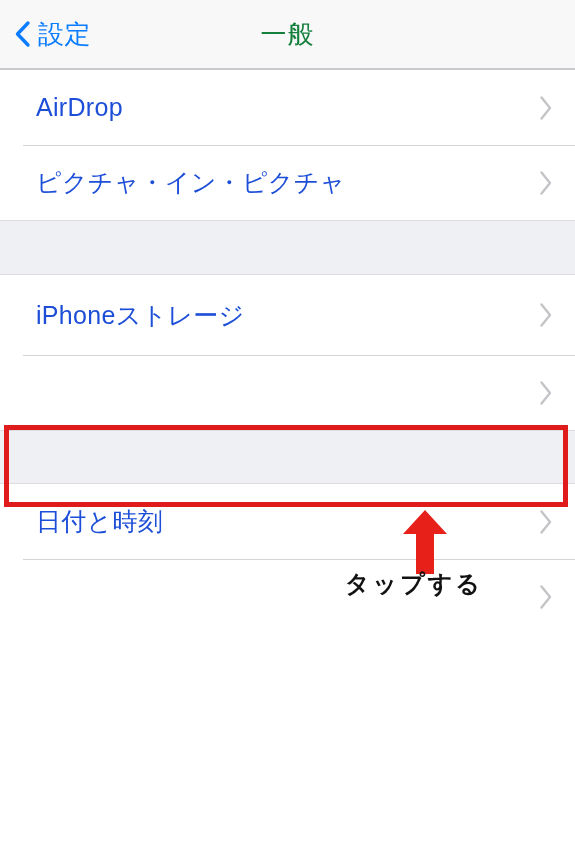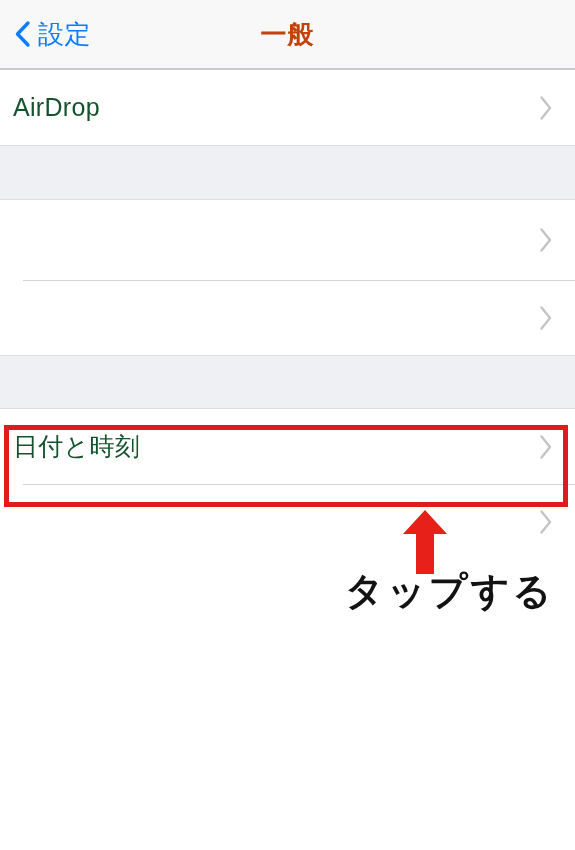--- a/index.html
+++ b/index.html
@@ -64,22 +64,22 @@
   .nav-title {
     position: absolute;
     left: 0;
     top: 0;
     width: 575px;
     height: 68px;
     display: flex;
     align-items: center;
     justify-content: center;
     font-size: 26px;
-    color: #c2410c;
-    font-weight: 700;
+    color: #15803d;
+    font-weight: 400;
     letter-spacing: 1px;
     pointer-events: none;
   }
 
   
   .list {
     position: absolute;
     left: 0;
     top: 70px;
     width: 575px;
@@ -108,23 +108,23 @@
   .row + .row::before {
     content: "";
     position: absolute;
     left: 23px;
     right: 0;
     top: 0;
     height: 1px;
     background: #d4d4d8;
   }
   .row-label {
-    margin-left: 13px;
+    margin-left: 36px;
     font-size: 25px;
-    color: #14532d;
+    color: #1d4ed8;
     letter-spacing: 0.3px;
     line-height: 1;
     white-space: nowrap;
   }
   .row-chevron {
     position: absolute;
     right: 22px;
     top: 50%;
     transform: translateY(-50%);
     width: 14px;
@@ -151,21 +151,21 @@
     top: 510px;
     width: 44px;
     height: 64px;
     z-index: 7;
     pointer-events: none;
   }
   .annot-text {
     position: absolute;
     left: 345px;
     top: 572px;
-    font-size: 38px;
+    font-size: 24px;
     font-weight: bold;
     color: #121212;
     letter-spacing: 3px;
     line-height: 1;
     z-index: 7;
     white-space: nowrap;
     pointer-events: none;
   }
 </style>
 </head>
@@ -185,26 +185,33 @@
 
   <div class="list">
 
     <div class="group">
       <div class="row">
         <span class="row-label">AirDrop</span>
         <svg class="row-chevron" viewBox="0 0 14 26">
           <polyline points="2.5,2.5 11,13 2.5,23.5" fill="none" stroke="#c4c4c8" stroke-width="2.4" stroke-linecap="round" stroke-linejoin="round"></polyline>
         </svg>
       </div>
+      <div class="row">
+        <span class="row-label">ピクチャ・イン・ピクチャ</span>
+        <svg class="row-chevron" viewBox="0 0 14 26">
+          <polyline points="2.5,2.5 11,13 2.5,23.5" fill="none" stroke="#c4c4c8" stroke-width="2.4" stroke-linecap="round" stroke-linejoin="round"></polyline>
+        </svg>
+      </div>
     </div>
 
     <div class="gap" style="height:55px"></div>
 
     <div class="group">
       <div class="row" style="height:80px">
+        <span class="row-label">iPhoneストレージ</span>
         <svg class="row-chevron" viewBox="0 0 14 26">
           <polyline points="2.5,2.5 11,13 2.5,23.5" fill="none" stroke="#c4c4c8" stroke-width="2.4" stroke-linecap="round" stroke-linejoin="round"></polyline>
         </svg>
       </div>
       <div class="row" style="height:75px">
         <svg class="row-chevron" viewBox="0 0 14 26">
           <polyline points="2.5,2.5 11,13 2.5,23.5" fill="none" stroke="#c4c4c8" stroke-width="2.4" stroke-linecap="round" stroke-linejoin="round"></polyline>
         </svg>
       </div>
     </div>

